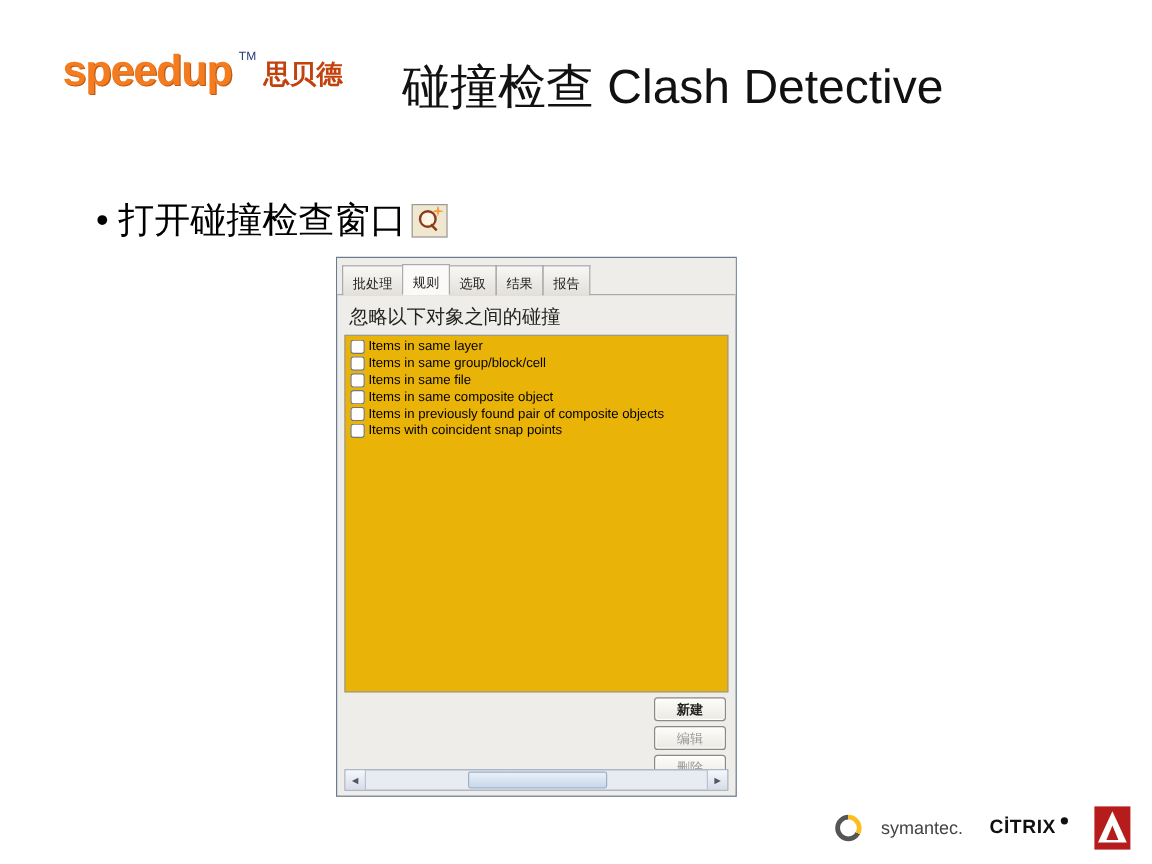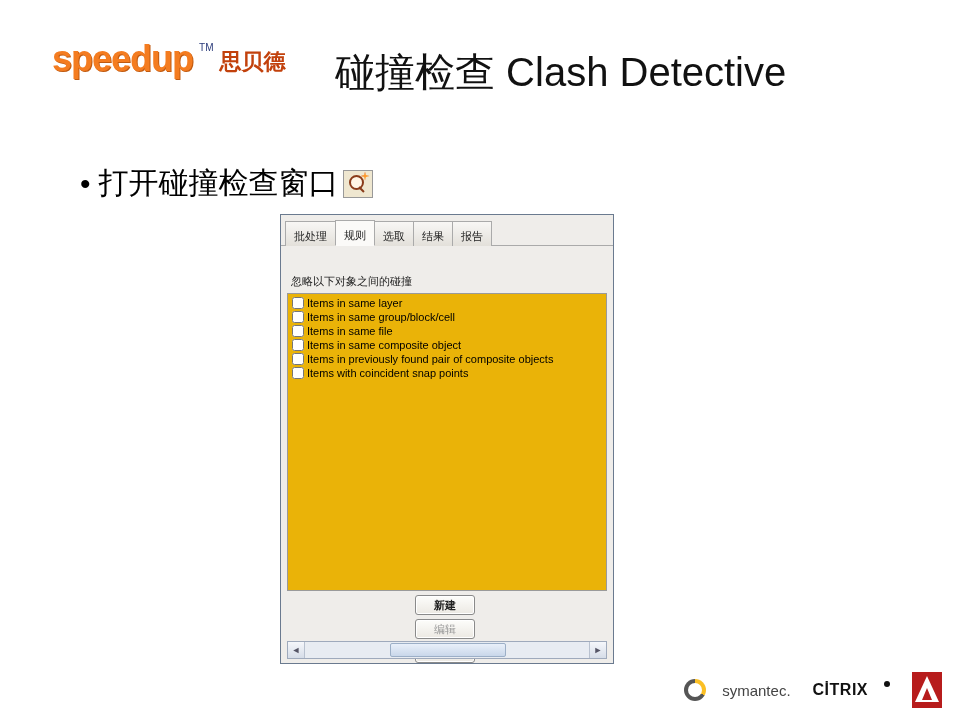--- a/index.html
+++ b/index.html
@@ -161,24 +161,23 @@
     background: #fbfaf8;
     border-bottom: 1px solid #fbfaf8;
     z-index: 2;
     font-weight: normal;
   }
 
   .panel-body {
     padding: 6px 6px 0 6px;
   }
   .panel-subtitle {
-    font-size: 11px;
+    font-size: 16px;
     color: #222;
     padding: 2px 2px 4px 4px;
-    margin-top: 20px;
   }
 
   .items-pane {
     height: 296px;
     border: 1px solid #9a9a9a;
     background: #eab308;
     overflow: hidden;
     position: relative;
   }
   .items-list {
@@ -193,21 +192,21 @@
     padding-left: 4px;
     white-space: nowrap;
   }
   .item-row input[type=checkbox] {
     width: 12px; height: 12px;
     margin: 0 3px 0 0;
   }
 
   .btn-row {
     display: flex;
-    justify-content: center;
+    justify-content: flex-end;
     padding: 4px 8px 0 0;
   }
   .win-btn {
     min-width: 60px;
     height: 20px;
     font-size: 11px;
     border: 1px solid #8a8a8a;
     background: linear-gradient(#fdfdfb,#ece9e3);
     border-radius: 3px;
     margin-left: 4px;
@@ -257,21 +256,21 @@
   .sym-mark {
     width: 22px; height: 22px; border-radius: 50%;
     background: conic-gradient(#fbbf24 0 120deg,#555 120deg 360deg);
     position: relative;
   }
   .sym-mark::after {
     content:""; position:absolute; inset:4px; border-radius:50%; background:#fff;
   }
   .citrix-logo {
     font-family: Arial; font-weight: 900; font-size: 16px; color:#111; letter-spacing:0.5px;
-    display:flex; align-items:center; gap:14px;
+    display:flex; align-items:center; gap:2px;
   }
   .citrix-dot { width:6px; height:6px; border-radius:50%; background:#111; display:inline-block; margin-left:2px; position:relative; top:-6px;}
   .adobe-logo {
     width: 30px; height: 36px; background:#b71c1c; position:relative; overflow:hidden;
   }
   .adobe-logo::before{
     content:""; position:absolute; left:3px; top:4px;
     border-left:12px solid transparent;
     border-right:12px solid transparent;
     border-bottom:26px solid #fff;

